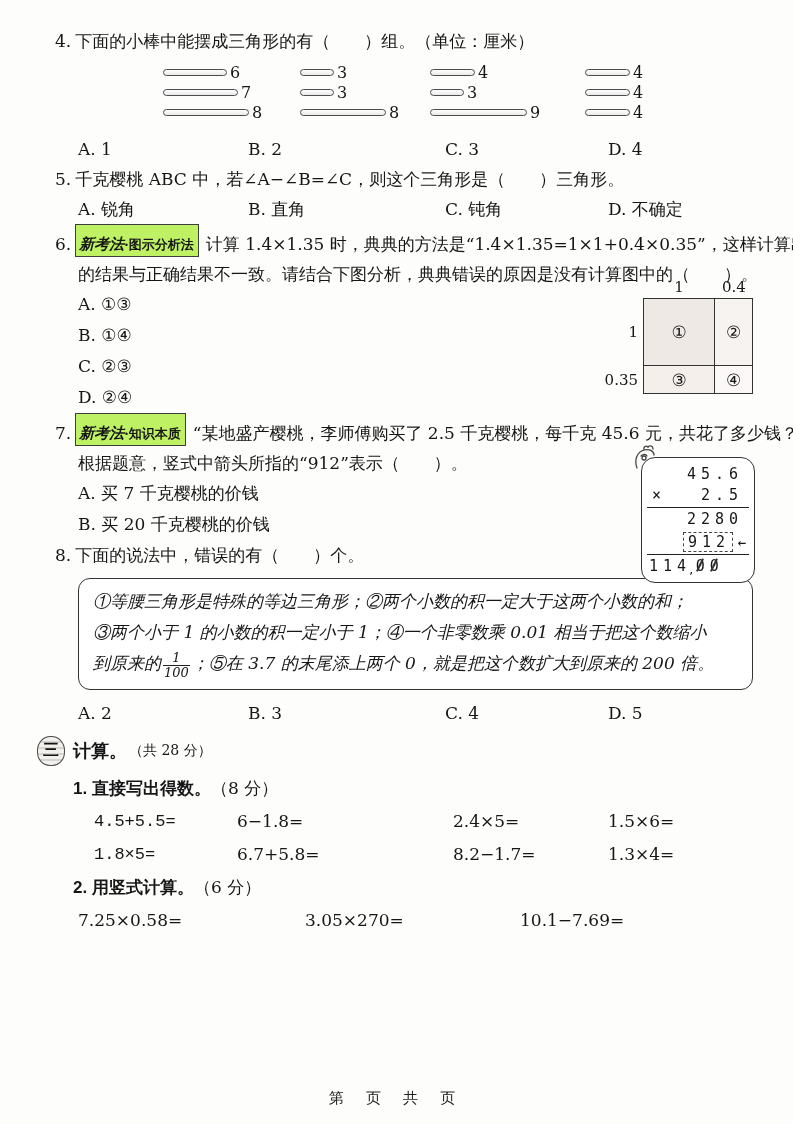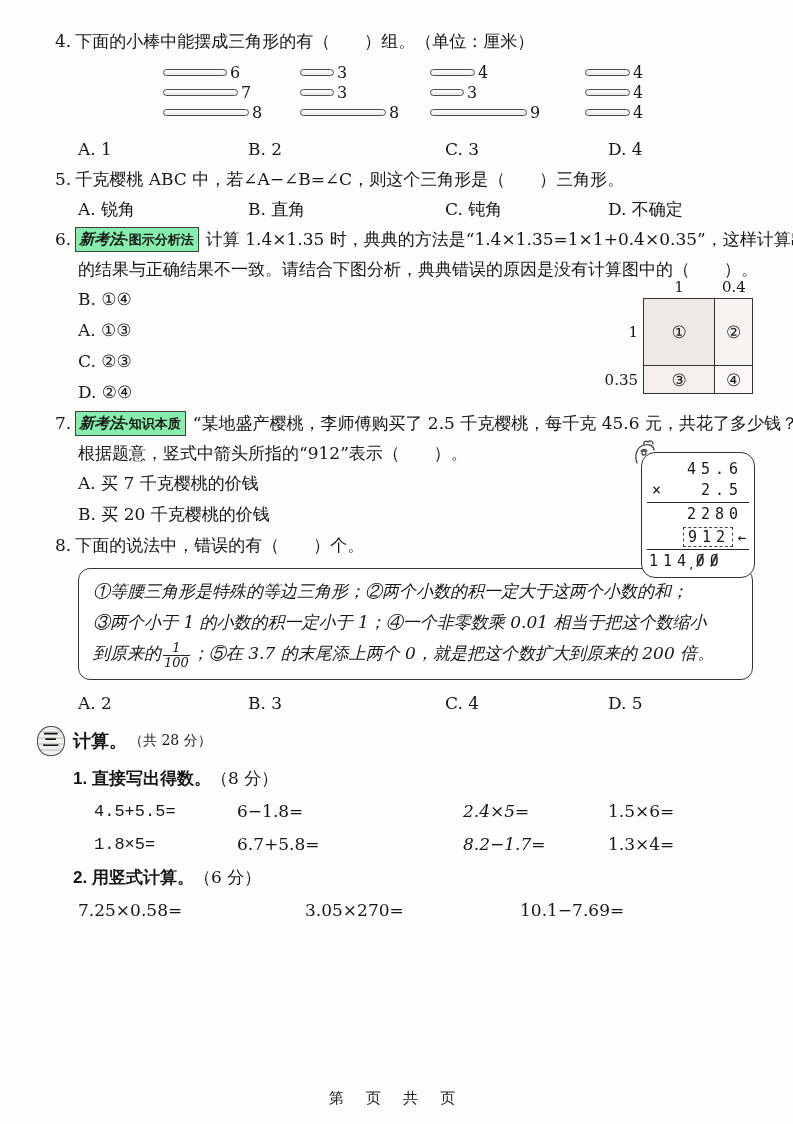--- a/index.html
+++ b/index.html
@@ -22,22 +22,22 @@
 
   
   .opt-row { position:relative; height:30px; font-size:17px; line-height:30px; }
   .opt-row span { position:absolute; top:0; white-space:nowrap; }
   .opt-a { left:23px; } .opt-b { left:193px; } .opt-c { left:390px; } .opt-d { left:553px; }
 
   
   .opt-stack { font-size:17px; line-height:31px; padding-left:23px; white-space:nowrap; }
 
   
-  .kf-badge { display:inline-block; border:1.2px solid #3d3d3d; padding:0 4px 1px 3px;
-              margin-right:7px; line-height:20px; vertical-align:1px; background:#86efac; }
+  .kf-badge { display:inline-block; border:1.2px solid #3d3d3d; padding:8px 4px 1px 3px;
+              margin-right:7px; line-height:20px; vertical-align:1px; background:#bef264; }
   .kf-main { font-weight:bold; font-style:italic; font-size:15px; }
   .kf-sub  { font-size:13px; font-weight:bold; }
 
   
   .q6-block { position:relative; }
   .q6-diagram { position:absolute; right:2px; top:52px; display:grid;
                 grid-template-columns:34px 72px 38px; grid-template-rows:22px 68px 28px;
                 font-size:15px; }
   .dg-toplabel { display:flex; align-items:flex-end; justify-content:center; padding-bottom:2px; }
   .dg-leftlabel { display:flex; align-items:center; justify-content:flex-end; padding-right:5px; }
@@ -85,21 +85,21 @@
   .sec-title-bold { font-weight:bold; font-size:18px;
                     font-family:"Liberation Sans","DejaVu Sans",sans-serif; }
   .sec-title-rest { font-size:14px; margin-left:2px; }
 
   .sub-header { font-size:17px; line-height:32px; padding-left:18px;
                 font-family:"Liberation Sans","DejaVu Sans",sans-serif; font-weight:bold; }
   .sub-header .score { font-weight:normal; font-family:"DejaVu Serif","Liberation Serif",serif; }
 
   .calc-grid-row { position:relative; height:33px; font-size:17px; line-height:33px; }
   .calc-grid-row span { position:absolute; white-space:nowrap; }
-  .cg-1 { left:39px;font-family:Liberation Mono, monospace; } .cg-2 { left:182px; } .cg-3 { left:408px;font-style:italic; } .cg-4 { left:553px; }
+  .cg-1 { left:39px;font-family:Liberation Mono, monospace; } .cg-2 { left:182px; } .cg-3 { left:398px; } .cg-4 { left:553px; }
   .cg3-1 { left:23px; } .cg3-2 { left:250px; } .cg3-3 { left:465px; }
 
   .footer { position:absolute; left:0; right:0; bottom:16px; text-align:center;
             font-size:15px; letter-spacing:9px;
             font-family:"Liberation Sans","DejaVu Sans",sans-serif; color:#222; }
 </style>
 </head>
 <body>
 
 <div class="page">
@@ -183,22 +183,22 @@
       <span class="opt-b">B. 直角</span>
       <span class="opt-c">C. 钝角</span>
       <span class="opt-d">D. 不确定</span>
     </div>
 
     <div class="q6-block">
       <div class="q-line">
         <span class="q-num">6.</span><span class="kf-badge"><span class="kf-main">新考法</span><span class="kf-sub">·图示分析法</span></span><span>计算 1.4×1.35 时，典典的方法是“1.4×1.35=1×1+0.4×0.35”，这样计算出</span>
       </div>
       <div class="q-line indent">的结果与正确结果不一致。请结合下图分析，典典错误的原因是没有计算图中的（　　）。</div>
+      <div class="opt-stack">A. ①③</div>
       <div class="opt-stack">B. ①④</div>
-      <div class="opt-stack">A. ①③</div>
       <div class="opt-stack">C. ②③</div>
       <div class="opt-stack">D. ②④</div>
 
       <div class="q6-diagram">
         <div></div>
         <div class="dg-toplabel">1</div>
         <div class="dg-toplabel">0.4</div>
         <div class="dg-leftlabel">1</div>
         <div class="dg-cell c1">①</div>
         <div class="dg-cell c2">②</div>

